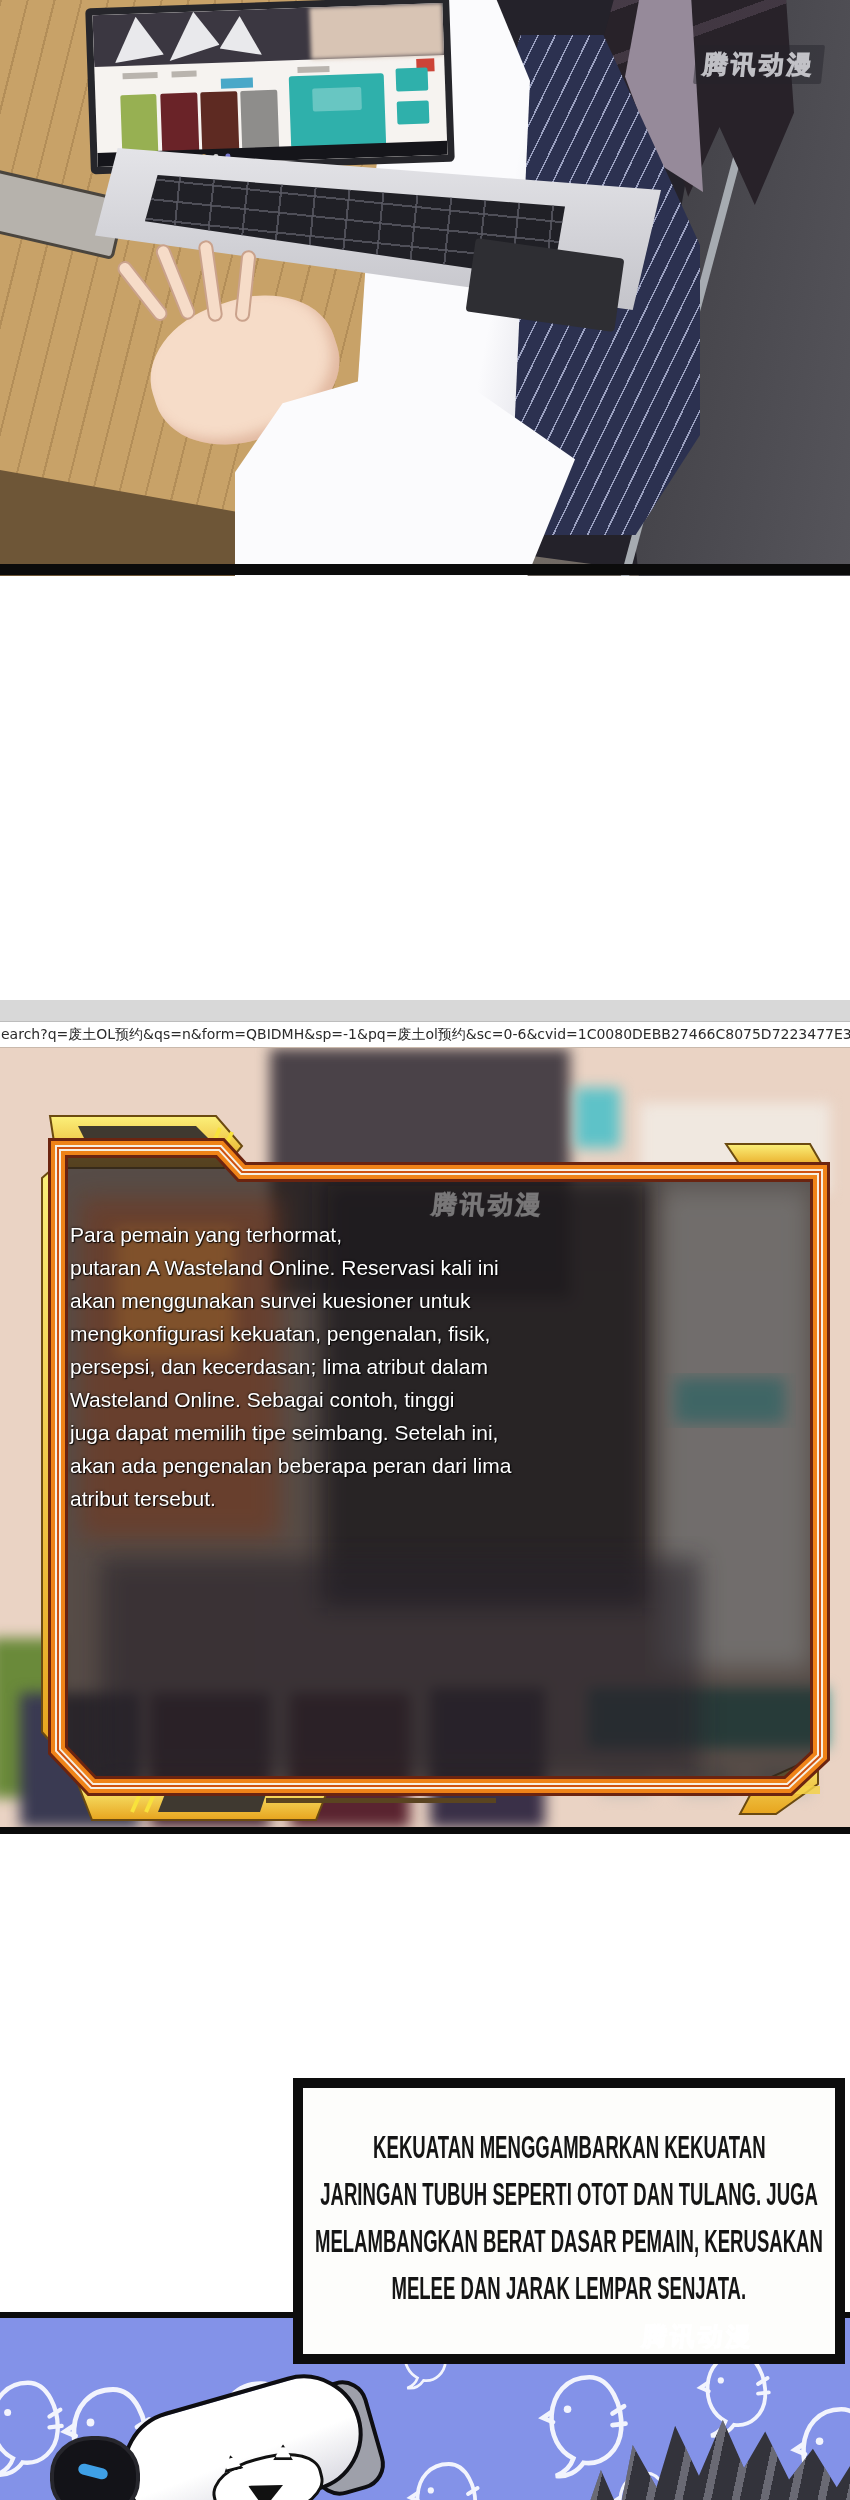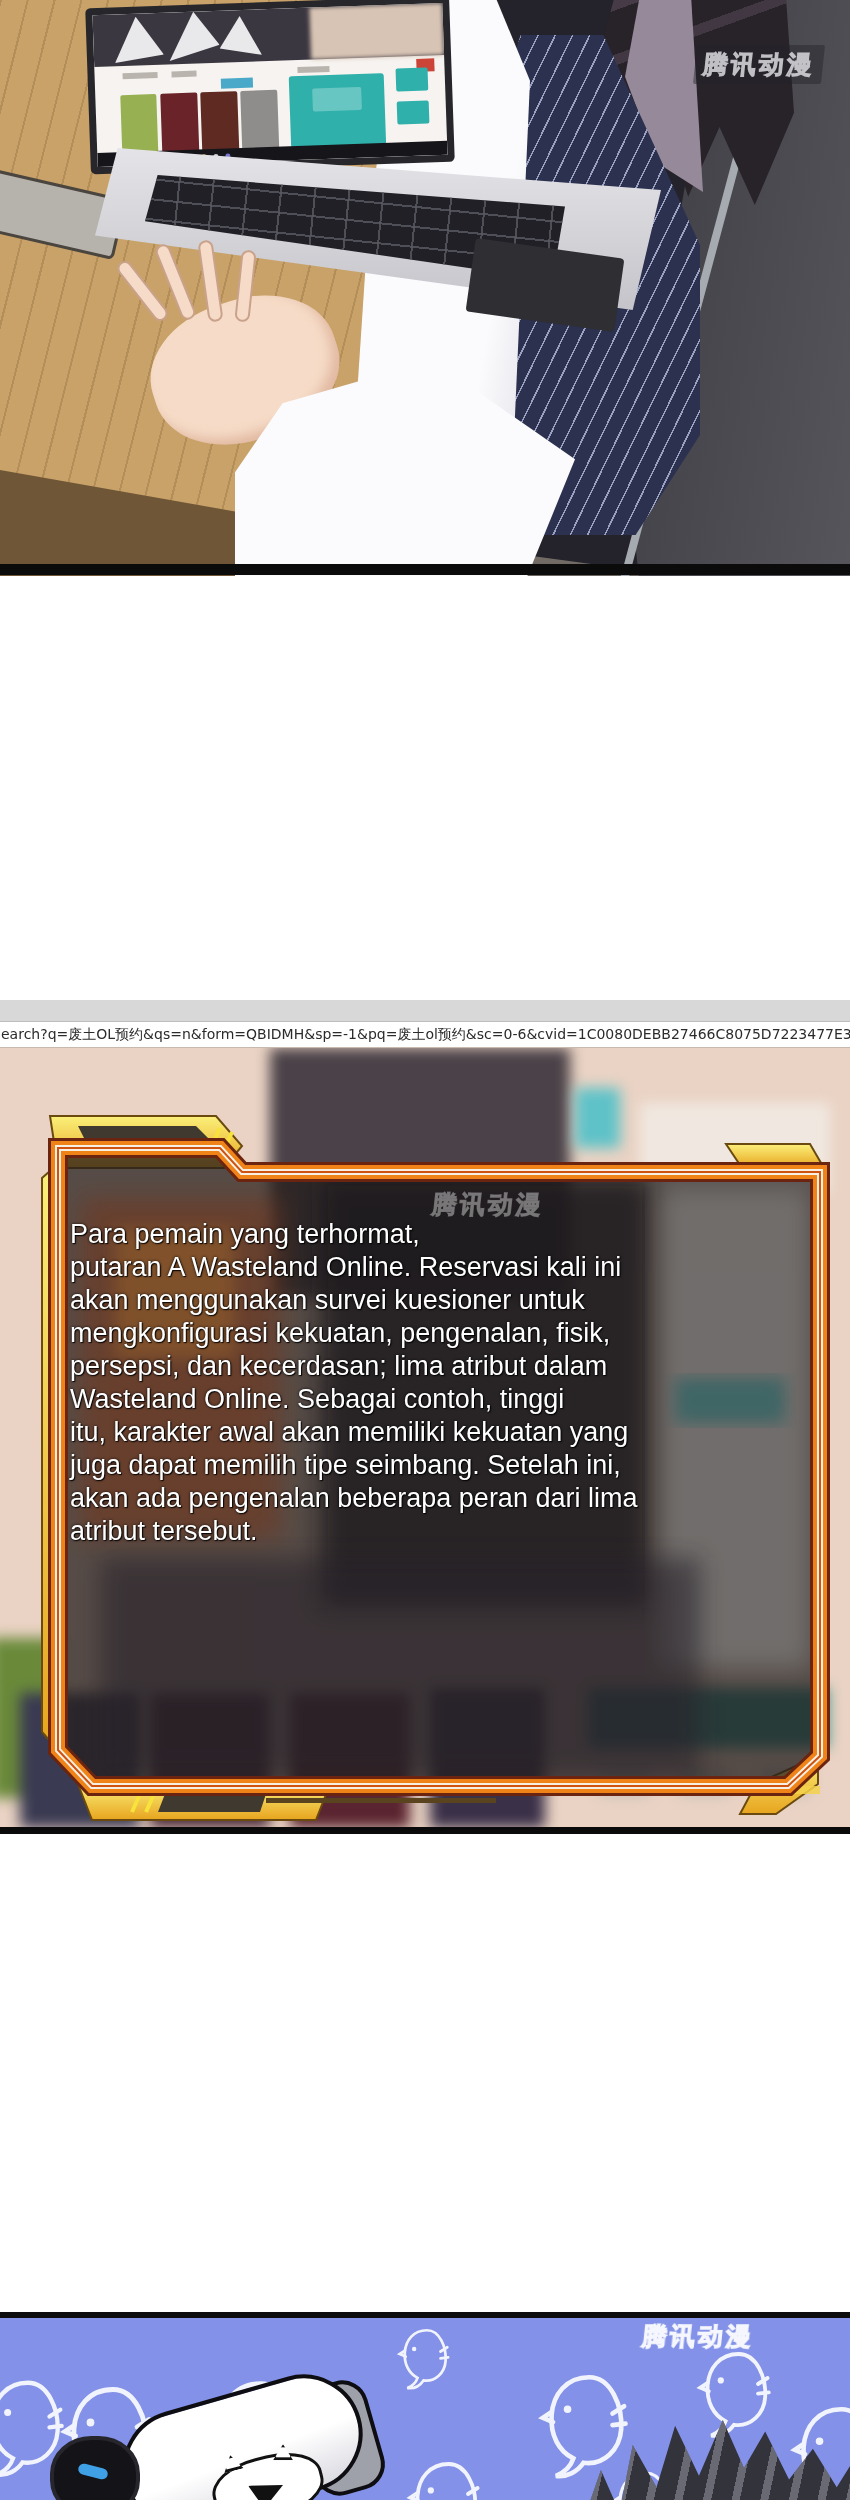--- a/index.html
+++ b/index.html
@@ -73,21 +73,21 @@
   
   .bar-top{left:0;top:1000px;width:850px;height:22px;background:#d8d8d8;border-bottom:1px solid #bdbdbd;}
   .bar-url{left:0;top:1022px;width:850px;height:26px;background:#ffffff;border-bottom:1px solid #c9b9ac;
            font-family:"DejaVu Sans",sans-serif;font-size:14px;color:#2b2b2b;
            line-height:25px;white-space:nowrap;overflow:hidden;padding-left:1px;}
 
   
   .webpage{left:0;top:1048px;width:850px;height:779px;background:#ead3c4;overflow:hidden;}
   .blob{position:absolute;filter:blur(7px);}
   .dialog-svg{left:20px;top:1078px;}
-  .dialog-text{left:70px;top:1218px;width:712px;font-size:27px;line-height:33px;color:#ffffff;font-weight:500;
+  .dialog-text{left:70px;top:1218px;width:712px;font-size:21px;line-height:33px;color:#ffffff;font-weight:500;
                text-shadow:0 0 3px rgba(0,0,0,.9),1px 1px 1px rgba(0,0,0,.85);}
   .black-line{left:0;top:1827px;width:850px;height:7px;background:#0a0a0a;}
 
   
   .blue-panel{left:0;top:2312px;width:850px;height:188px;background:#8392e8;border-top:6px solid #0c0c0c;overflow:hidden;}
   .robot-body{left:120px;top:74px;width:245px;height:118px;background:linear-gradient(175deg,#ffffff 55%,#d8d8e0);
               border:4px solid #0e0e12;border-radius:60px;transform:rotate(-16deg);}
   .robot-band{left:305px;top:64px;width:72px;height:112px;background:#9ea0aa;border:4px solid #0e0e12;
               border-radius:26px;transform:rotate(-16deg);}
   .robot-shine{left:165px;top:92px;width:140px;height:15px;background:#ffffff;border-radius:8px;transform:rotate(-11deg);}
@@ -242,21 +242,20 @@
     </g>
   </svg>
 
   <div class="abs dialog-text">
     <div>Para pemain yang terhormat,</div>
     <div>putaran A Wasteland Online. Reservasi kali ini</div>
     <div>akan menggunakan survei kuesioner untuk</div>
     <div>mengkonfigurasi kekuatan, pengenalan, fisik,</div>
     <div>persepsi, dan kecerdasan; lima atribut dalam</div>
     <div>Wasteland Online. Sebagai contoh, tinggi</div>
-    <div>itu, karakter awal akan memiliki kekuatan yang</div>
     <div>juga dapat memilih tipe seimbang. Setelah ini,</div>
     <div>akan ada pengenalan beberapa peran dari lima</div>
     <div>atribut tersebut.</div>
   </div>
   <div class="abs wm wm-dialog" style="left:432px;top:1188px;">腾讯动漫</div>
 
   <div class="abs black-line"></div>
 
   <div class="abs blue-panel">
     <svg width="850" height="188">
@@ -289,15 +288,21 @@
       <div class="robot-ear" style="left:66px;top:-10px;transform:rotate(14deg);"></div>
       <div class="robot-mouth"></div>
     </div>
     <div class="abs robot-head"></div>
     <div class="abs robot-eye"></div>
     
     <div class="abs spiky"></div>
     <div class="abs spiky-hi"></div>
   </div>
 
+  <div class="abs info-box">
+    <div class="info-line">KEKUATAN MENGGAMBARKAN KEKUATAN</div>
+    <div class="info-line">JARINGAN TUBUH SEPERTI OTOT DAN TULANG. JUGA</div>
+    <div class="info-line">MELAMBANGKAN BERAT DASAR PEMAIN, KERUSAKAN</div>
+    <div class="info-line">MELEE DAN JARAK LEMPAR SENJATA.</div>
+  </div>
   <div class="abs wm wm-bottom" style="left:642px;top:2320px;">腾讯动漫</div>
 
 </div>
 
 </body></html>

